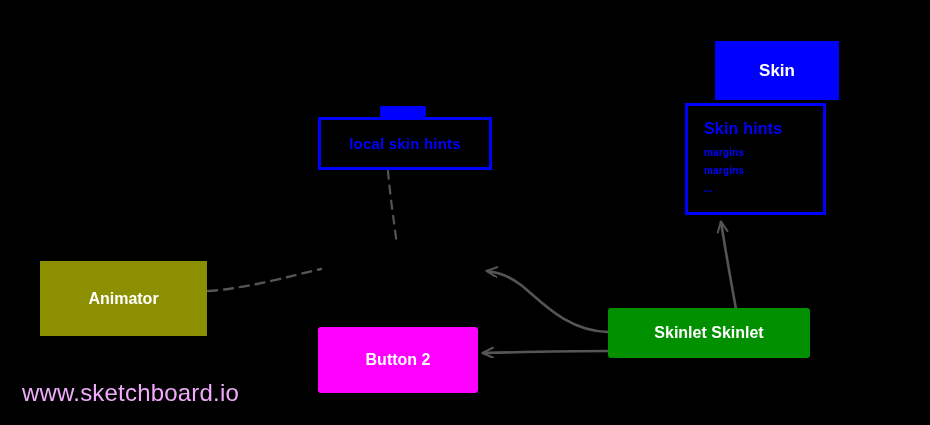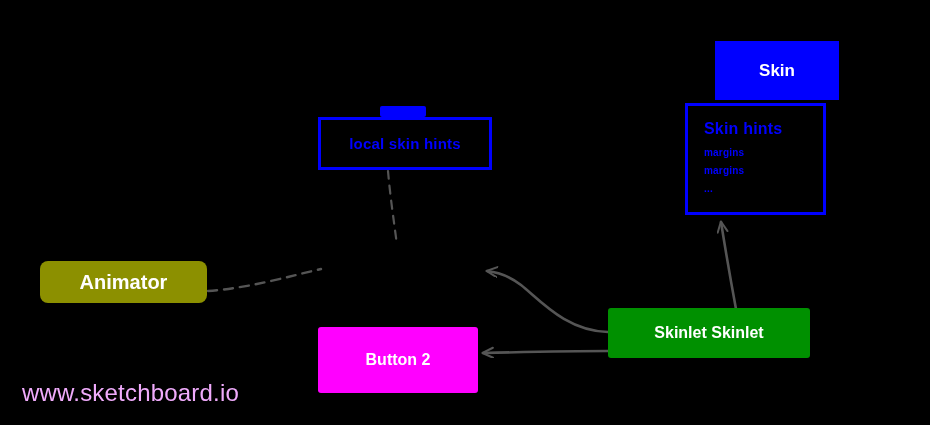--- a/index.html
+++ b/index.html
@@ -41,24 +41,24 @@
     top: 41px;
     width: 124px;
     height: 59px;
     background: #0000ff;
     font-size: 17px;
   }
   .node-animator {
     left: 40px;
     top: 261px;
     width: 167px;
-    height: 42px;
+    height: 75px;
     background: #8c9000;
-    font-size: 20px;
-    border-radius: 8px;
+    font-size: 16px;
+    border-radius: 0;
   }
   .node-button1 {
     left: 322px;
     top: 245px;
     width: 161px;
     height: 58px;
     background: #ff00ff;
     font-size: 16px;
     border-radius: 3px;
   }

